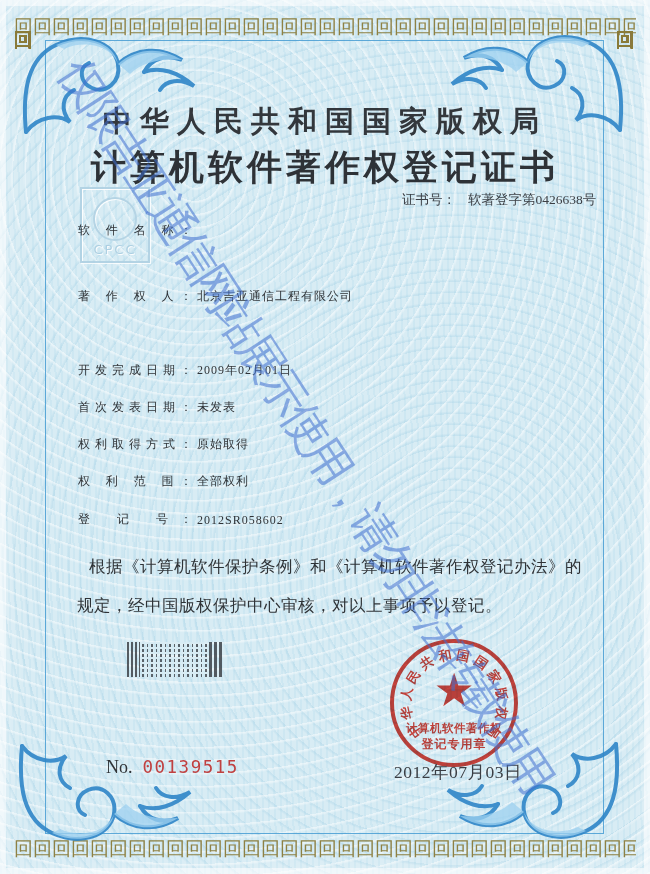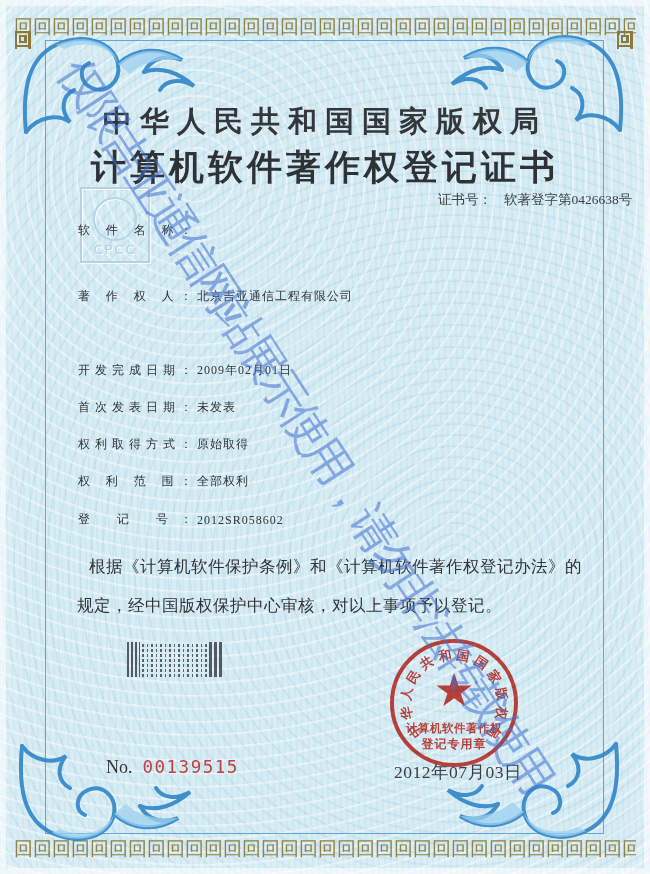--- a/index.html
+++ b/index.html
@@ -57,21 +57,21 @@
   
   .authority{
     position:absolute;left:0;right:0;top:102px;text-align:center;z-index:4;
     font-size:29px;font-weight:bold;letter-spacing:8px;color:#33373c;
   }
   .cert-title{
     position:absolute;left:0;right:0;top:144px;text-align:center;z-index:4;
     font-size:35px;font-weight:bold;letter-spacing:4px;color:#2e3237;
   }
   .certno{position:absolute;left:402px;top:191px;z-index:4;font-size:13.5px;color:#3c4046;}
-  .certno .cn-label{margin-right:12px;padding-left:36px;}
+  .certno .cn-label{margin-right:12px;}
   
   .row{position:absolute;left:78px;z-index:4;font-size:12px;color:#2f3337;display:flex;align-items:flex-end;}
   .row .lbl{display:inline-block;width:114px;flex:0 0 114px;text-align:justify;text-align-last:justify;}
   .row .val{margin-left:5px;letter-spacing:1px;}
   .row .val-block{margin-left:5px;line-height:18.5px;letter-spacing:1px;}
   .row .val-block .vl2{margin-left:-14px;}
   .r1{top:222px;}.r2{top:288px;}.r3{top:362px;}.r4{top:399px;}
   .r5{top:436px;}.r6{top:473px;}.r7{top:511px;}
   
   .para-line{position:absolute;z-index:4;font-size:16.5px;color:#2f3337;letter-spacing:0.5px;}

